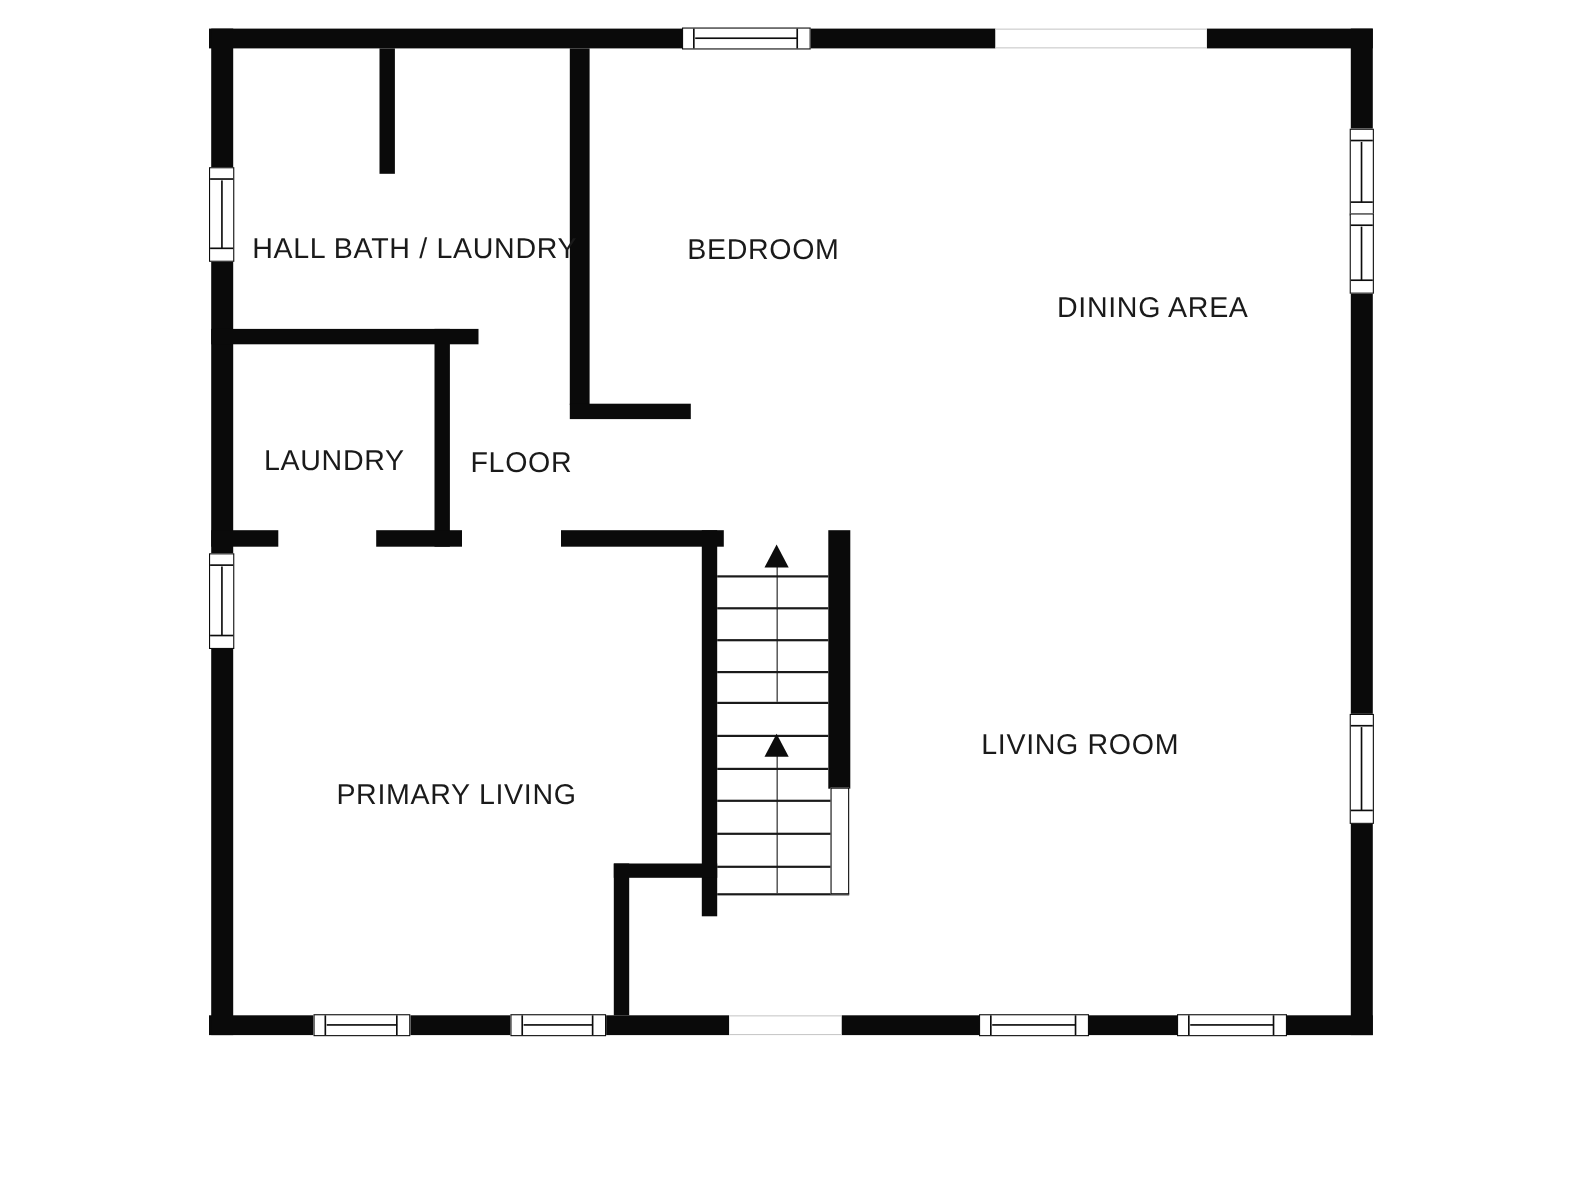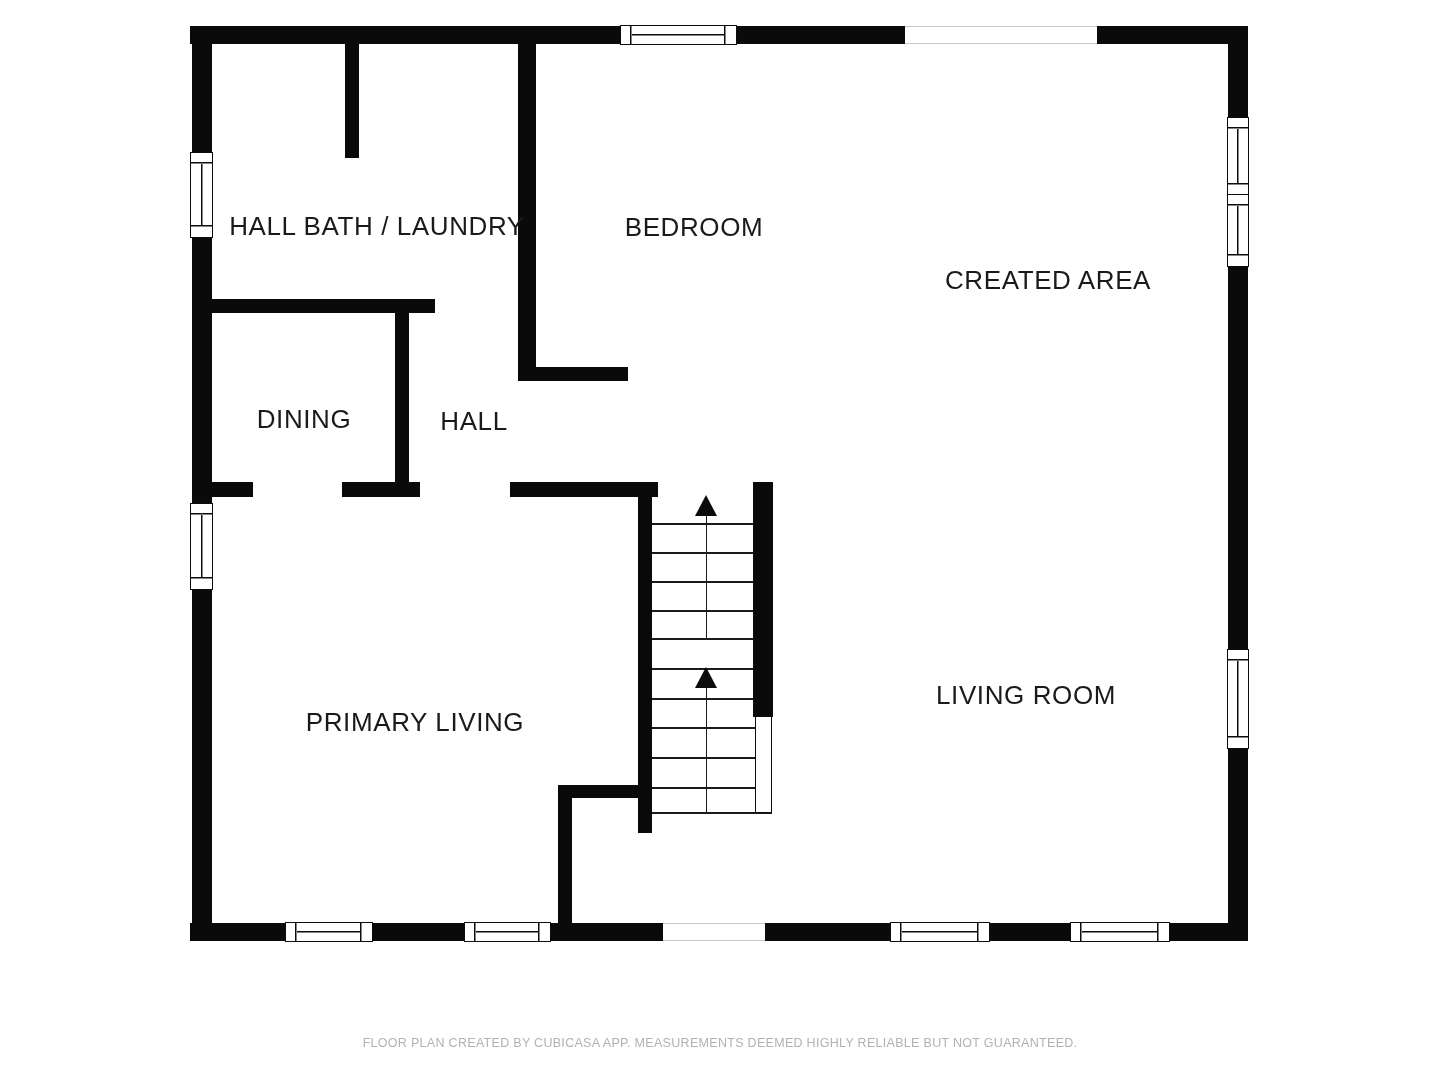--- a/index.html
+++ b/index.html
@@ -99,21 +99,20 @@
       <div class="railing" style="left:755px;top:716px;width:17px;height:97px;"></div>
 
       <div class="ashaft" style="left:705.5px;top:514px;height:124px;"></div>
       <div class="ahead" style="left:695px;top:495px;"></div>
       <div class="ashaft" style="left:705.5px;top:686px;height:126px;"></div>
       <div class="ahead" style="left:695px;top:667px;"></div>
     </div>
 
     <div class="room-label" style="left:377px;top:226px;">HALL BATH / LAUNDRY</div>
     <div class="room-label" style="left:694px;top:227px;">BEDROOM</div>
-    <div class="room-label" style="left:1048px;top:280px;">CREATED AREA</div>
-    <div class="room-label" style="left:304px;top:419px;">DINING</div>
-    <div class="room-label" style="left:474px;top:421px;">HALL</div>
+    <div class="room-label" style="left:1048px;top:280px;">DINING AREA</div>
+    <div class="room-label" style="left:304px;top:419px;">LAUNDRY</div>
+    <div class="room-label" style="left:474px;top:421px;">FLOOR</div>
     <div class="room-label" style="left:415px;top:722px;">PRIMARY LIVING</div>
-    <div class="room-label" style="left:982px;top:695px;margin-left:44px;">LIVING ROOM</div>
+    <div class="room-label" style="left:982px;top:677px;">LIVING ROOM</div>
 
-    <div class="footer">FLOOR PLAN CREATED BY CUBICASA APP. MEASUREMENTS DEEMED HIGHLY RELIABLE BUT NOT GUARANTEED.</div>
   </div>
 </div>
 
 </body></html>

